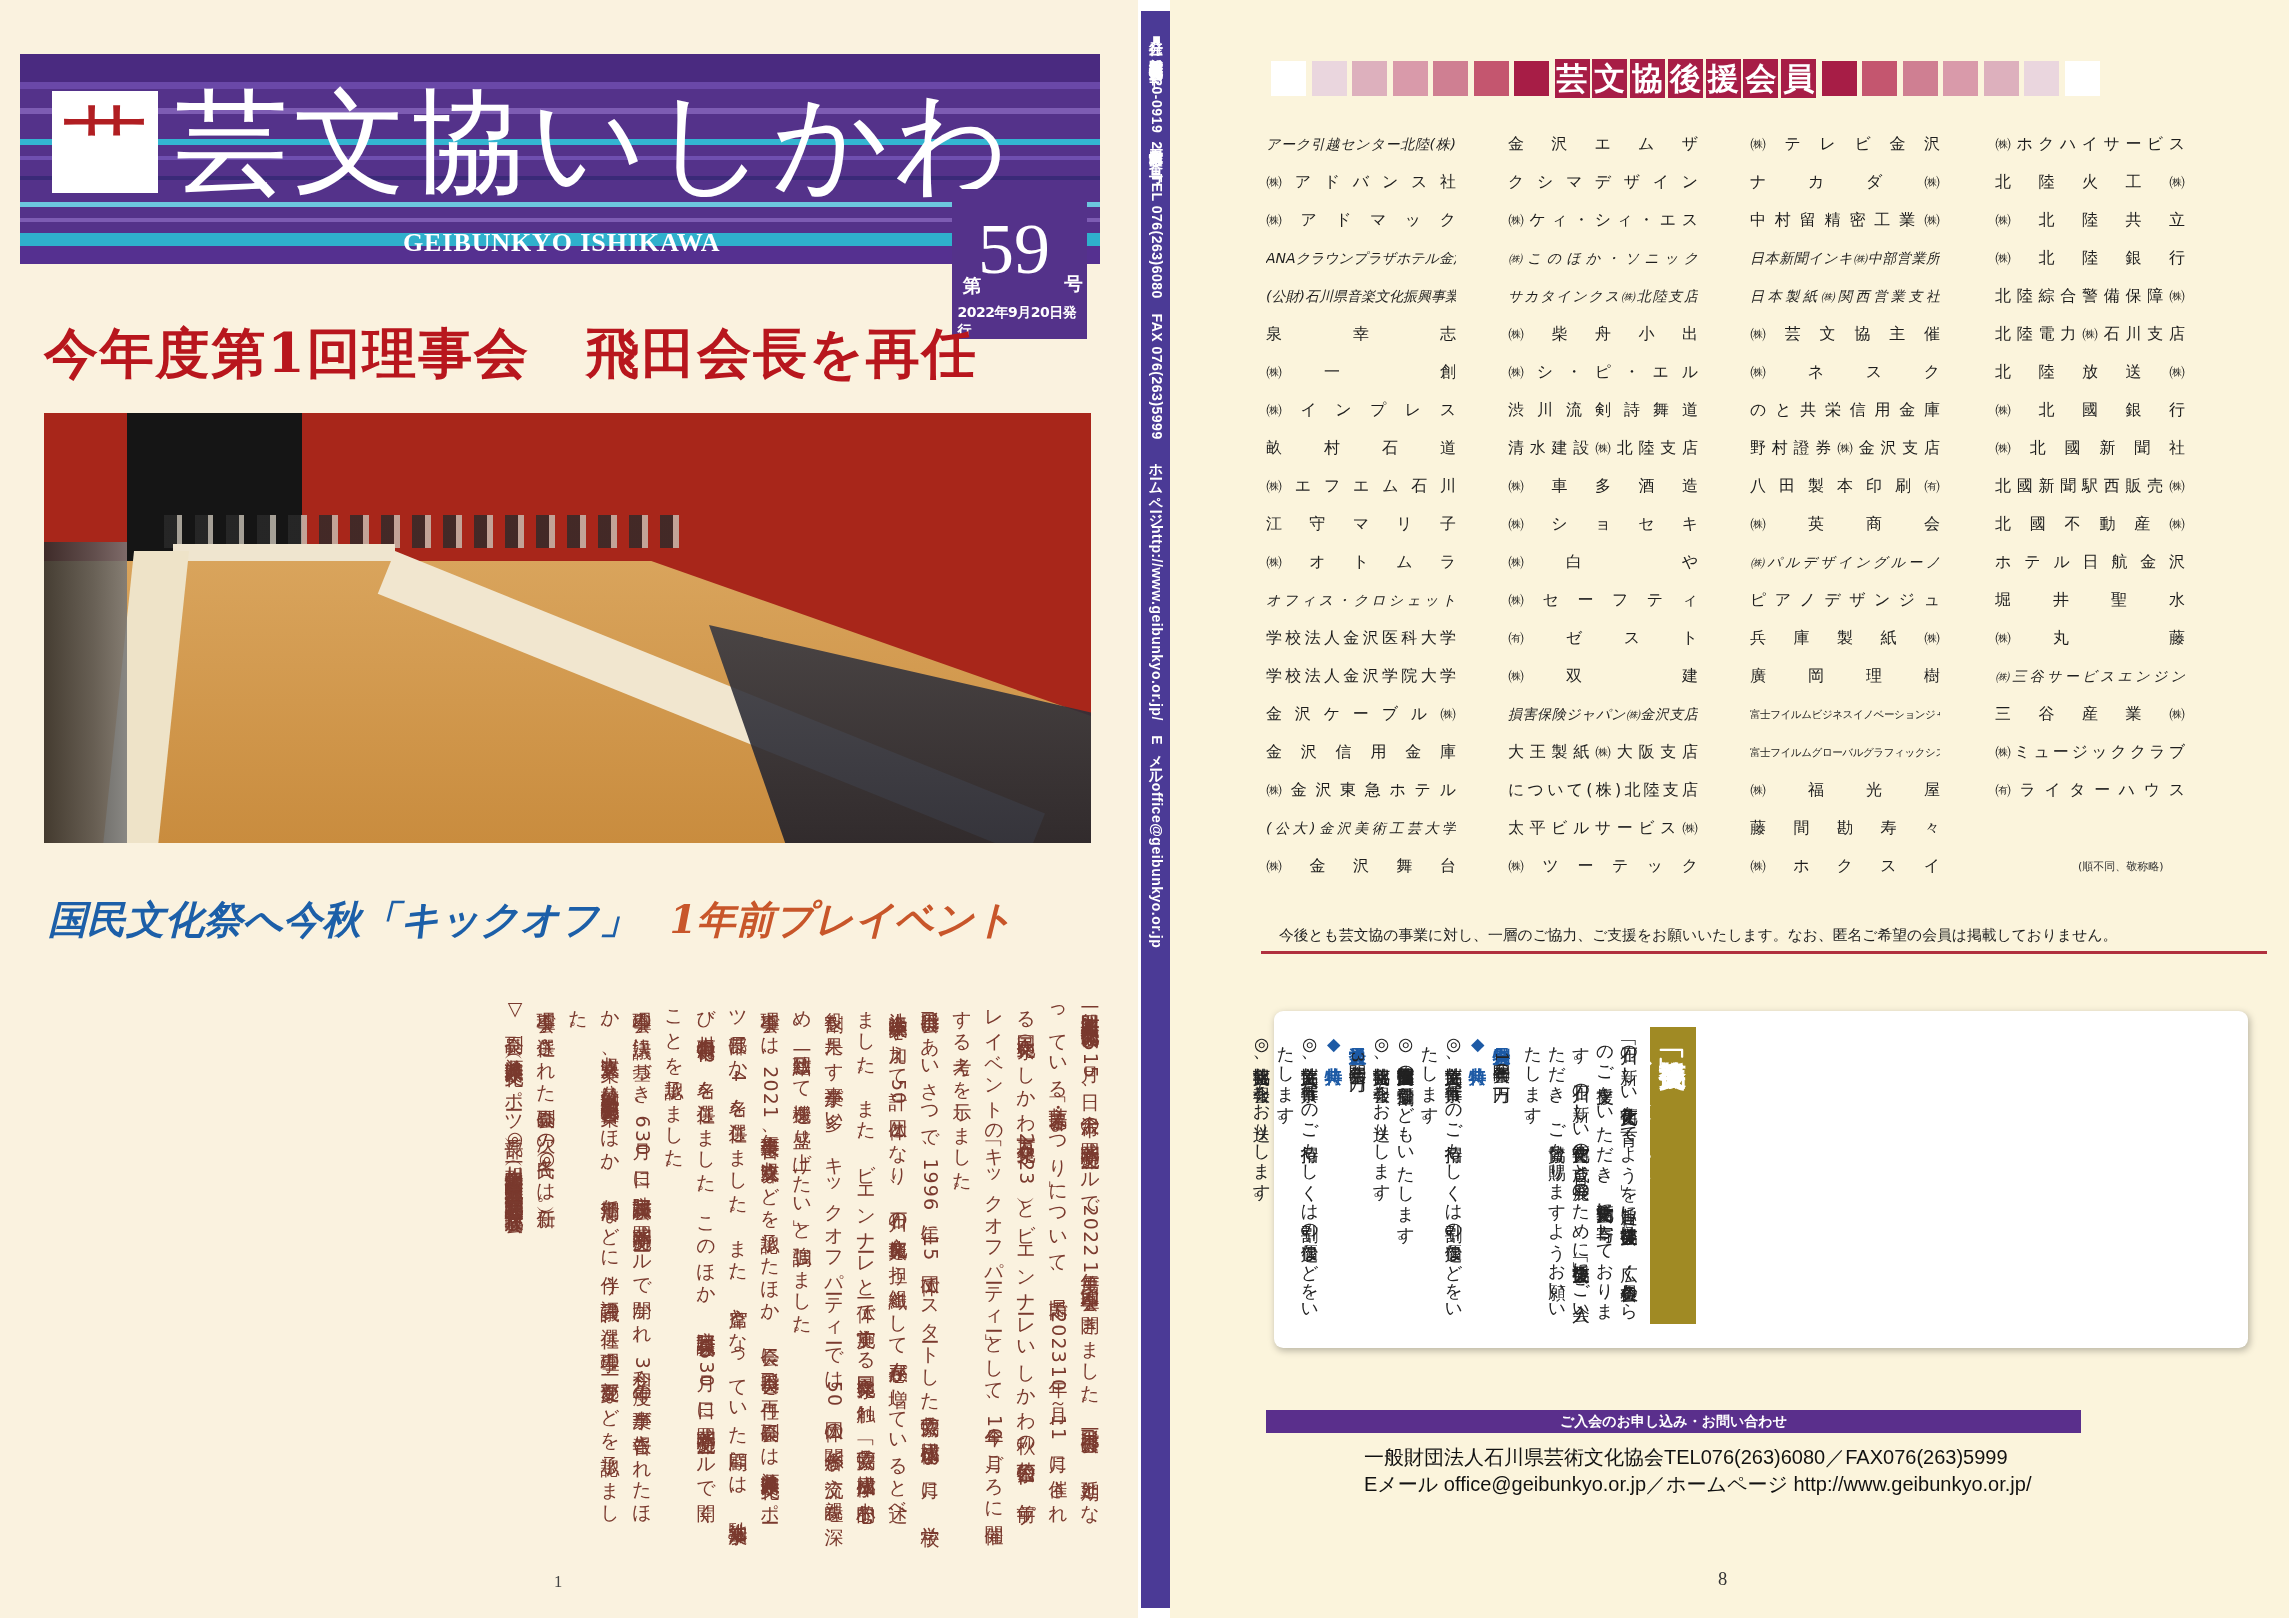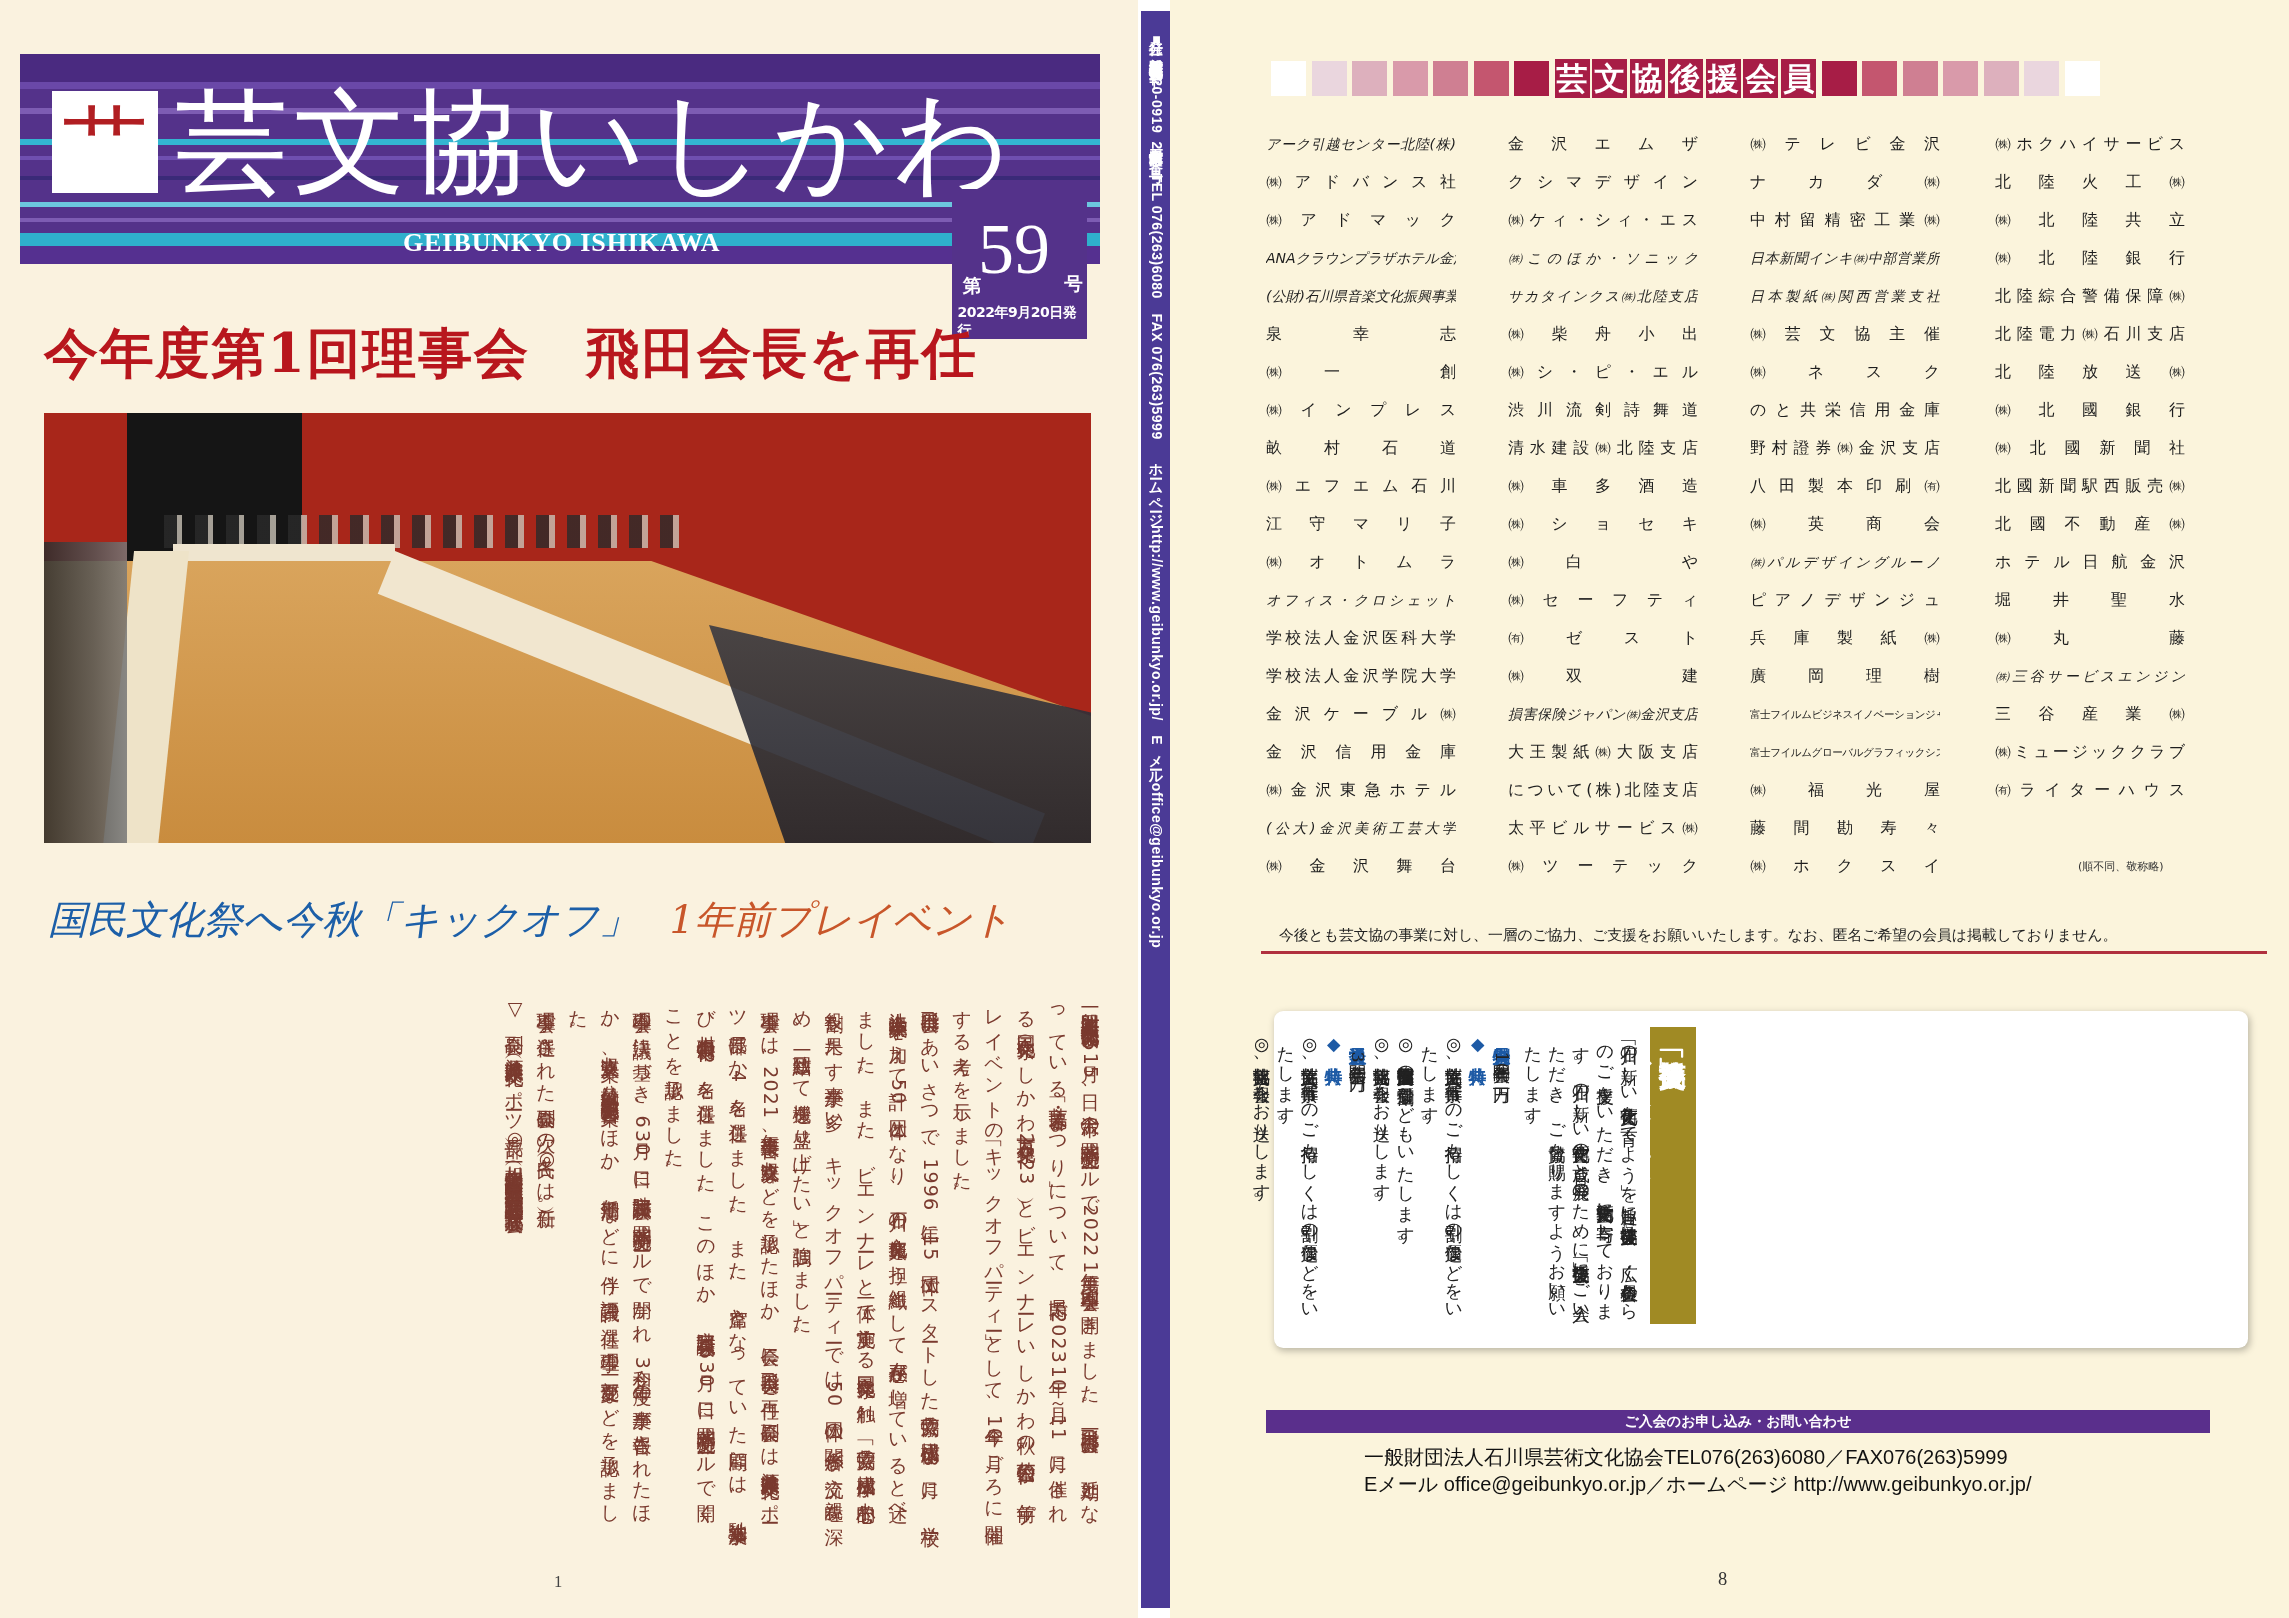--- a/index.html
+++ b/index.html
@@ -32,21 +32,21 @@
   .photo { position: absolute; left: 44px; top: 413px; width: 1047px; height: 430px; overflow: hidden; background: #a8261a; }
   .photo .curtain { position: absolute; left: 83px; top: 0; width: 175px; height: 185px; background: #151515; }
   .photo .floor { position: absolute; left: 0; top: 148px; width: 100%; height: 282px; background: linear-gradient(#d9a45c, #c98c3e); clip-path: polygon(12% 0, 58% 0, 100% 55%, 100% 100%, 0 100%, 0 0); }
   .photo .table-top { position: absolute; left: 129px; top: 131px; width: 222px; height: 16.6px; background: #efe5cf; }
   .photo .table-left { position: absolute; left: 74px; top: 138px; width: 55px; height: 305px; background: #eee3c8; transform: skewX(-6deg); }
   .photo .table-right { position: absolute; left: 351px; top: 138px; width: 701px; height: 46px; background: #f1e6cf; transform-origin: left top; transform: rotate(22deg); }
   .photo .people-left { position: absolute; left: 0; top: 129px; width: 83px; height: 305px; background: linear-gradient(90deg,#2c2c2c,#555 60%, #777); opacity: .85; }
   .photo .people-right { position: absolute; left: 665px; top: 212px; width: 388px; height: 222px; background: linear-gradient(#3a3a42,#20202a); clip-path: polygon(0 0, 100% 40%, 100% 100%, 20% 100%); opacity: .9; }
   .photo .people-back { position: absolute; left: 120px; top: 102px; width: 517px; height: 33px; background: repeating-linear-gradient(90deg,#2a2a2a 0 13px,#c9c2b6 13px 18.5px,transparent 18.5px 31px); opacity: .8; }
 
-  .subhead { position: absolute; left: 48px; top: 893px; font-size: 39px; font-weight: normal; font-style: italic; white-space: nowrap; font-family: "DejaVu Sans", sans-serif; }
+  .subhead { position: absolute; left: 48px; top: 893px; font-size: 39px; font-weight: bold; font-style: italic; white-space: nowrap; font-family: "DejaVu Sans", sans-serif; }
   .subhead .blue { color: #1c5fa8; }
   .subhead .orange { color: #c8562a; font-family: "DejaVu Serif", serif; margin-left: 31px; }
 
   .body-text { position: absolute; left: 55px; top: 997px; width: 1052px; height: 517px; writing-mode: vertical-rl; font-size: 19px; line-height: 32px; color: #7a3a2e; letter-spacing: 1.1px; text-align: justify; }
   .body-text p { text-indent: 0; margin-left: 0; }
   .page-num-left { position: absolute; left: 554px; top: 1572px; font-size: 16.6px; font-family: "Liberation Serif", serif; color: #444; }
   .page-num-right { position: absolute; left: 1718px; top: 1569px; font-size: 18.5px; font-family: "Liberation Serif", serif; color: #333; }
 
   
   .members-banner { position: absolute; left: 1271px; top: 57px; height: 42px; display: flex; gap: 5.5px; align-items: center; }
@@ -64,21 +64,21 @@
   .notice { position: absolute; left: 1279px; top: 926px; font-size: 14.8px; color: #222; font-family: "DejaVu Serif", serif; white-space: nowrap; }
   .notice-rule { position: absolute; left: 1261px; top: 951px; width: 1006px; height: 2.8px; background: #b0303e; }
 
   
   .member-box { position: absolute; left: 1274px; top: 1011px; width: 974px; height: 337px; background: #ffffff; border-radius: 9.2px; box-shadow: 1.8px 2.8px 7.4px rgba(0,0,0,.25); }
   .member-box-title { position: absolute; left: 1650px; top: 1027px; width: 46px; height: 297px; background: #a08a24; color: #fff; writing-mode: vertical-rl; font-size: 27px; font-weight: bold; padding: 13px 5.5px 0 0; line-height: 35px; }
   .member-box-text { position: absolute; left: 1290px; top: 1034px; width: 351px; height: 295px; writing-mode: vertical-rl; font-size: 17.5px; line-height: 24px; color: #222; font-family: "DejaVu Serif", serif; }
   .member-box-text .blue { color: #1d5aa5; font-family: "DejaVu Sans", sans-serif; font-weight: bold; }
   .member-box-text .intro { margin-left: 7.4px; }
 
-  .contact-bar { position: absolute; left: 1266px; top: 1410px; width: 944px; height: 23px; background: #5a2f8c; color: #ffffff; text-align: center; font-size: 14px; font-weight: bold; line-height: 23px; }
+  .contact-bar { position: absolute; left: 1266px; top: 1410px; width: 815px; height: 23px; background: #5a2f8c; color: #ffffff; text-align: center; font-size: 14px; font-weight: bold; line-height: 23px; }
   .contact-line { position: absolute; left: 1364px; font-size: 20px; color: #111; white-space: nowrap; font-family: "Liberation Sans", sans-serif; }
 </style>
 </head>
 <body>
 
 <div class="page-left">
 
   <div class="masthead">
     <div class="stripe" style="top:0;height:28px;background:#4a2a80"></div>
     <div class="stripe" style="top:28px;height:7.4px;background:#6a48a8"></div>

